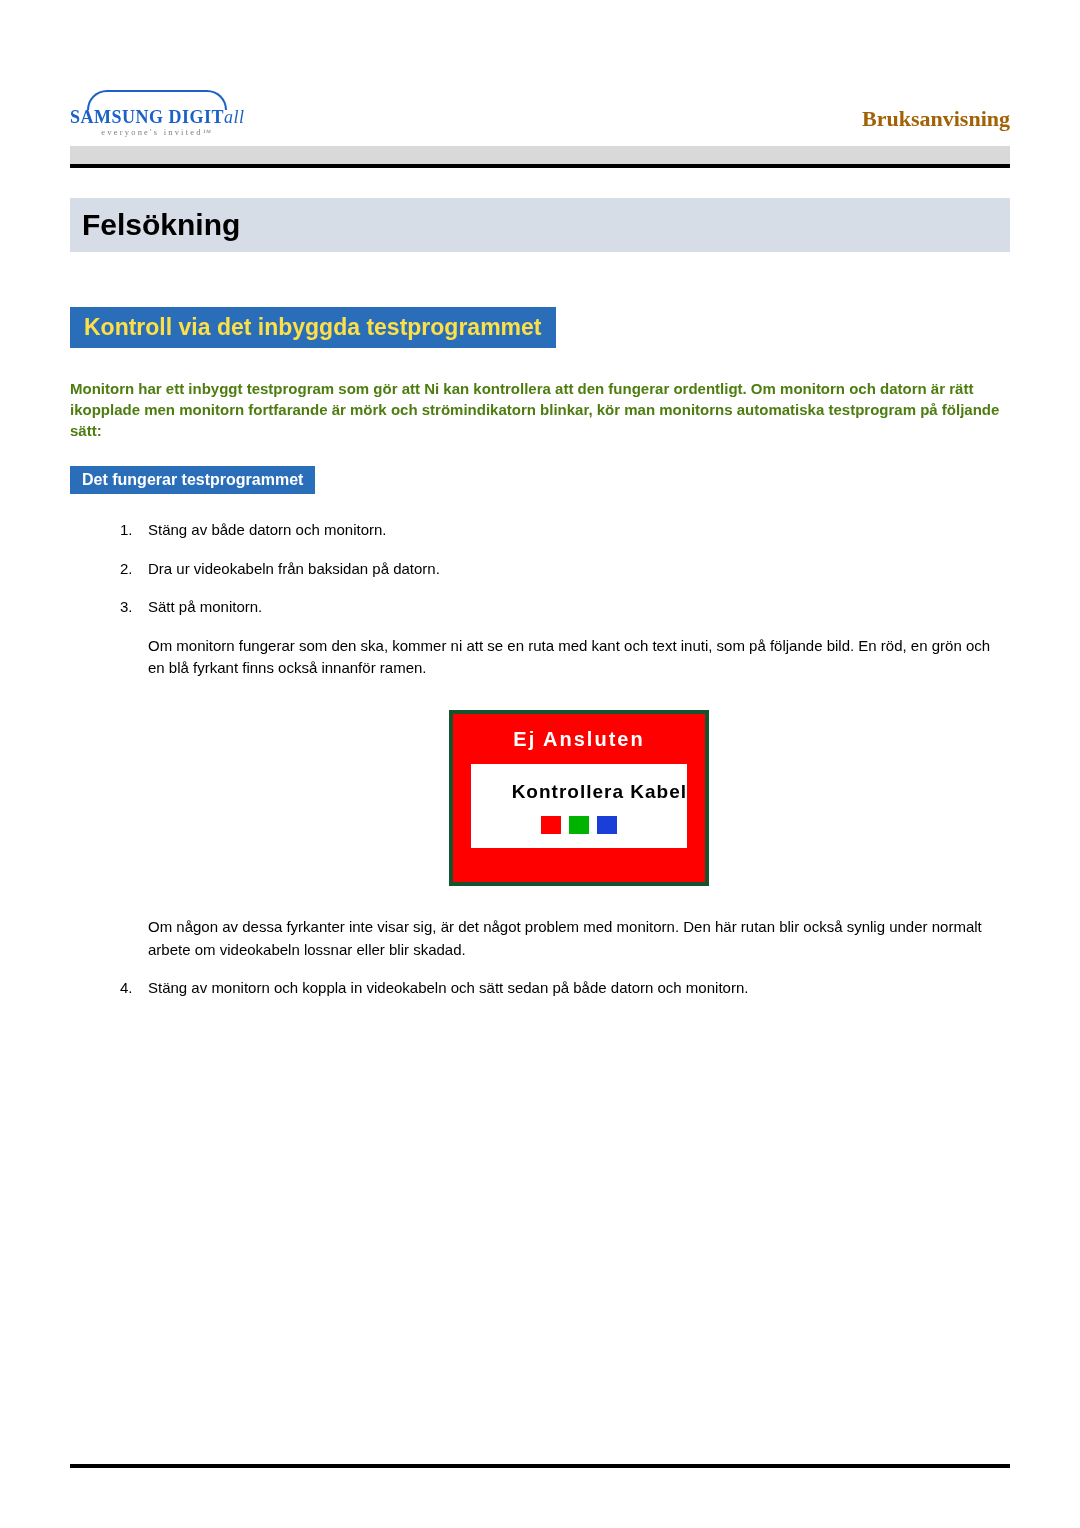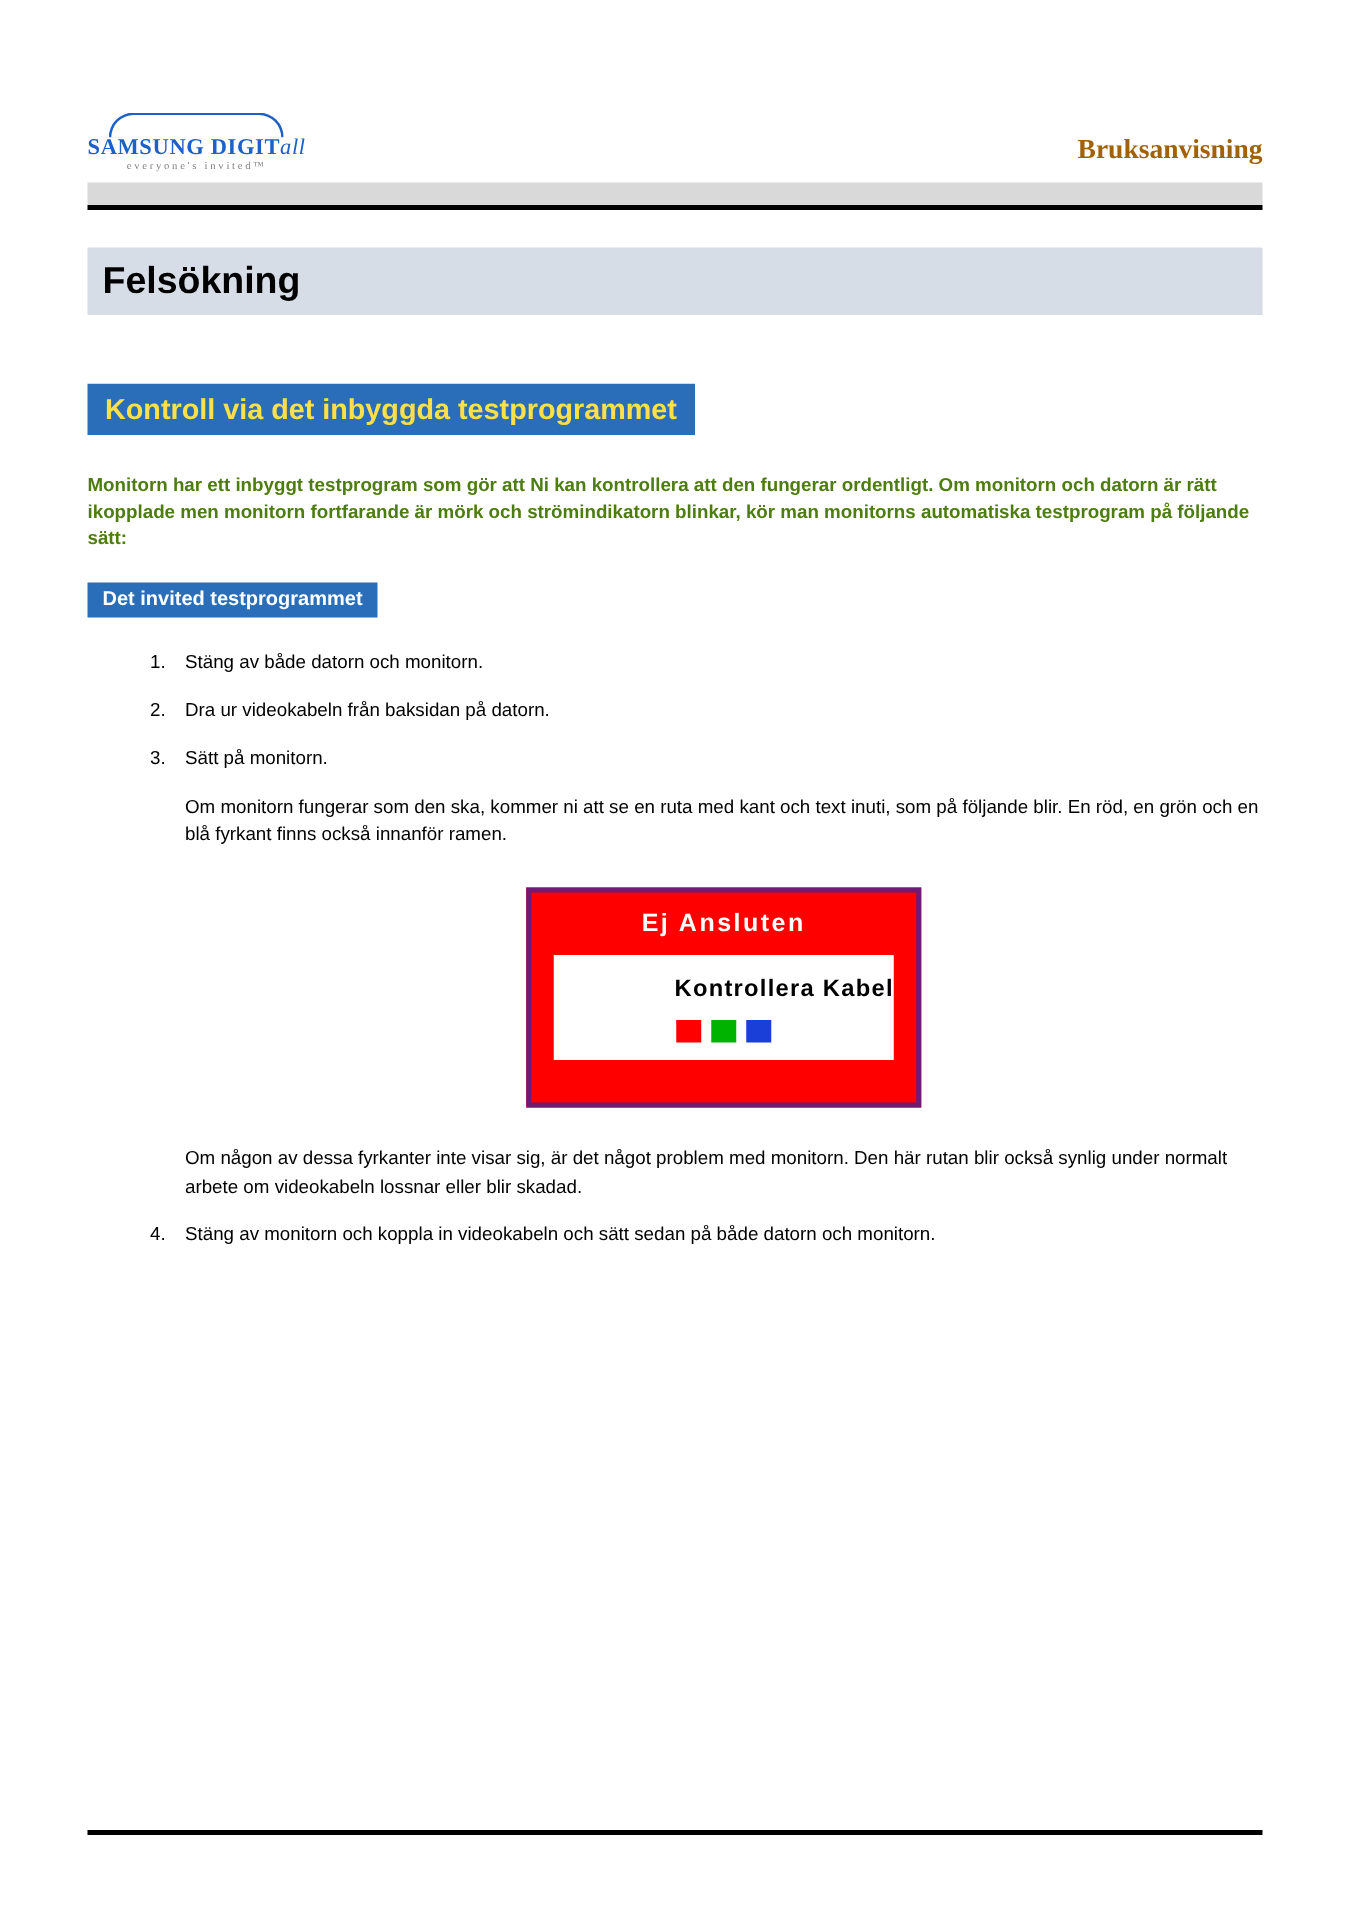--- a/index.html
+++ b/index.html
@@ -127,23 +127,23 @@
   }
   .li-para {
     margin-top: 16px;
   }
   .diagram-wrap {
     display: flex;
     justify-content: center;
     margin: 30px 0 30px 0;
   }
   .diagram {
-    width: 316px;
+    width: 260px;
     background: #ff0000;
-    border: 4px solid #701a75;
+    border: 4px solid #14532d;
   }
   .diag-top {
     text-align: center;
     color: #fff;
     font-weight: bold;
     font-size: 20px;
     letter-spacing: 2px;
     padding: 10px 0;
   }
   .diag-mid {
@@ -200,29 +200,29 @@
 <div class="black-rule"></div>
 
 <div class="title-band">
   <span>Felsökning</span>
 </div>
 
 <div class="blue-band-lg">Kontroll via det inbyggda testprogrammet</div>
 
 <p class="intro">Monitorn har ett inbyggt testprogram som gör att Ni kan kontrollera att den fungerar ordentligt. Om monitorn och datorn är rätt ikopplade men monitorn fortfarande är mörk och strömindikatorn blinkar, kör man monitorns automatiska testprogram på följande sätt:</p>
 
-<div class="blue-band-sm">Det invited testprogrammet</div>
+<div class="blue-band-sm">Det fungerar testprogrammet</div>
 
 <div class="content-area">
   <ol>
     <li><span>Stäng av både datorn och monitorn.</span></li>
     <li><span>Dra ur videokabeln från baksidan på datorn.</span></li>
     <li>
       <span>Sätt på monitorn.</span>
-      <p class="li-para">Om monitorn fungerar som den ska, kommer ni att se en ruta med kant och text inuti, som på följande blir. En röd, en grön och en blå fyrkant finns också innanför ramen.</p>
+      <p class="li-para">Om monitorn fungerar som den ska, kommer ni att se en ruta med kant och text inuti, som på följande bild. En röd, en grön och en blå fyrkant finns också innanför ramen.</p>
 
       <div class="diagram-wrap">
         <div class="diagram">
           <div class="diag-top">Ej Ansluten</div>
           <div class="diag-mid">
             <div class="diag-mid-label">Kontrollera Kabel</div>
             <div class="squares">
               <div class="sq" style="background:#ff0000"></div>
               <div class="sq" style="background:#00b300"></div>
               <div class="sq" style="background:#1a3fd9"></div>

